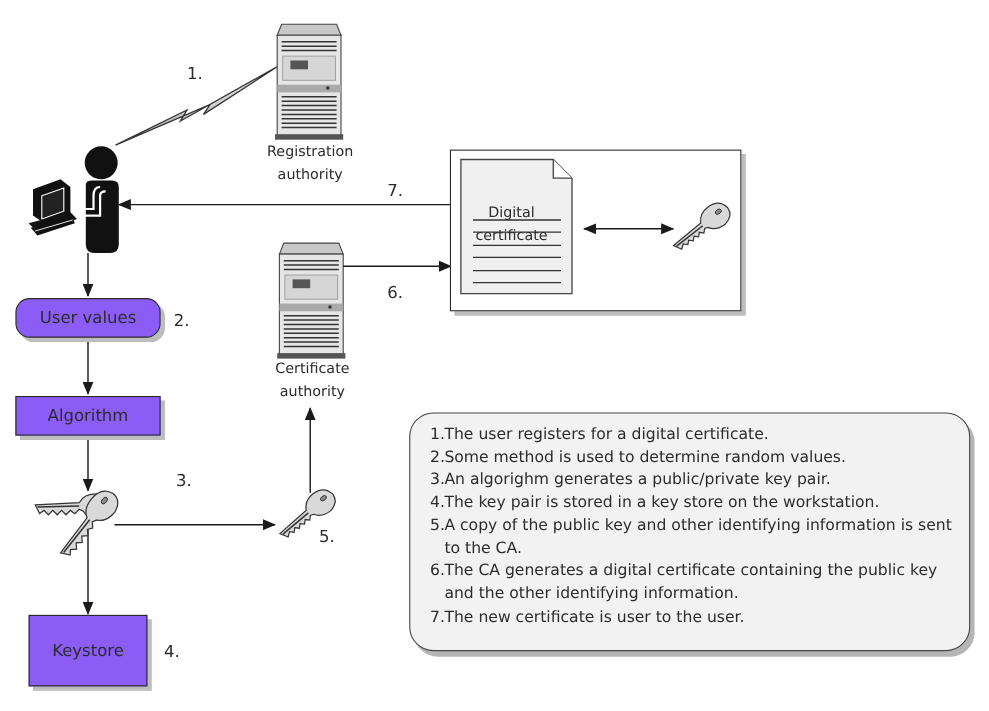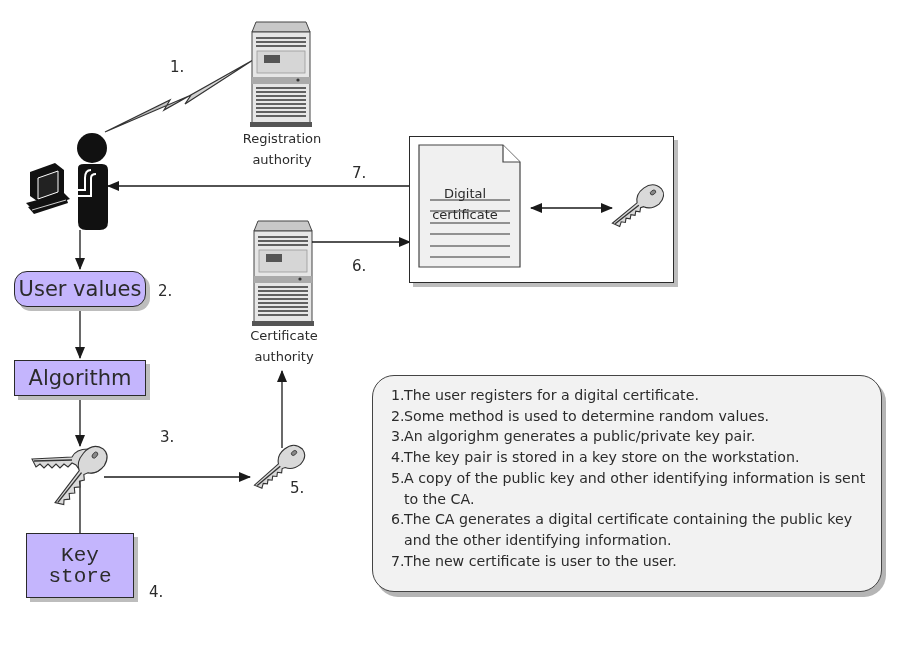--- a/index.html
+++ b/index.html
@@ -1,21 +1,21 @@
 <!DOCTYPE html>
 <html><head>
   <meta charset="utf-8">
   <style>
     html, body { margin: 0; padding: 0; background: #ffffff; }
     body { width: 899px; height: 646px; position: relative; overflow: hidden;
            font-family: "DejaVu Sans", "Liberation Sans", sans-serif; color: #2a2a2a; }
     #diagram { position: absolute; left: 0; top: 0; width: 899px; height: 646px; }
     .lbl { position: absolute; font-size: 13px; line-height: 18px; color: #2b2b2b; text-align: center; white-space: nowrap; }
     .num { position: absolute; font-size: 15px; line-height: 18px; color: #2b2b2b; }
-    .box { position: absolute; background: #c4b5fd; border: 1.5px solid #2a2a2a; box-shadow: 4px 4px 0 #bdbdbd; display:flex; align-items:center; justify-content:center; font-size: 21px; color:#2b2b2b; text-align:center; line-height: 21px; }
+    .box { position: absolute; background: #8b5cf6; border: 1.5px solid #2a2a2a; box-shadow: 4px 4px 0 #bdbdbd; display:flex; align-items:center; justify-content:center; font-size: 15px; color:#2b2b2b; text-align:center; line-height: 21px; }
     .legend { position: absolute; left: 372px; top: 375px; width: 508px; height: 215px; background: #f2f2f2;
               border: 1.5px solid #444; border-radius: 22px; box-shadow: 4px 5px 0 #b5b5b5; }
     .legend ol { list-style: none; margin: 0; padding: 9px 0 0 18px; }
     .legend li { font-size: 14.2px; line-height: 20.7px; color: #2b2b2b; display: flex; }
     .legend li .n { width: 13px; flex: none; }
     .legend li .t { flex: 1; padding-right: 0; }
     .certframe { position: absolute; left: 409px; top: 136px; width: 263px; height: 145px; border: 1.5px solid #2a2a2a; background:#fff; box-shadow: 4px 4px 0 #bdbdbd; }
   </style>
 </head>
 <body>
@@ -159,21 +159,21 @@
   <div>Certificate</div>
   <div>authority</div>
 </div>
 
 <div class="box" style="left:14px;top:271px;width:130px;height:34px;border-radius:13px;">
   <span>User values</span>
 </div>
 <div class="box" style="left:14px;top:360px;width:130px;height:34px;">
   <span>Algorithm</span>
 </div>
-<div class="box" style="left:26px;top:533px;width:106px;height:63px;flex-direction:column;font-family:Liberation Mono, monospace;">
+<div class="box" style="left:26px;top:559px;width:106px;height:63px;flex-direction:row;">
   <span>Key</span>
   <span>store</span>
 </div>
 
 <span class="num" style="left:170px;top:58px;">1.</span>
 <span class="num" style="left:158px;top:282px;">2.</span>
 <span class="num" style="left:160px;top:428px;">3.</span>
 <span class="num" style="left:149px;top:583px;">4.</span>
 <span class="num" style="left:290px;top:479px;">5.</span>
 <span class="num" style="left:352px;top:257px;">6.</span>

